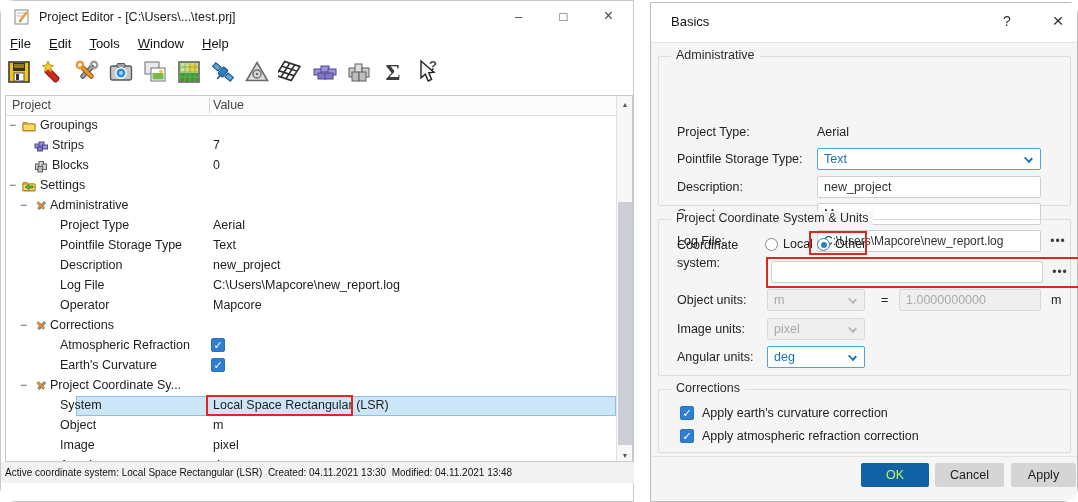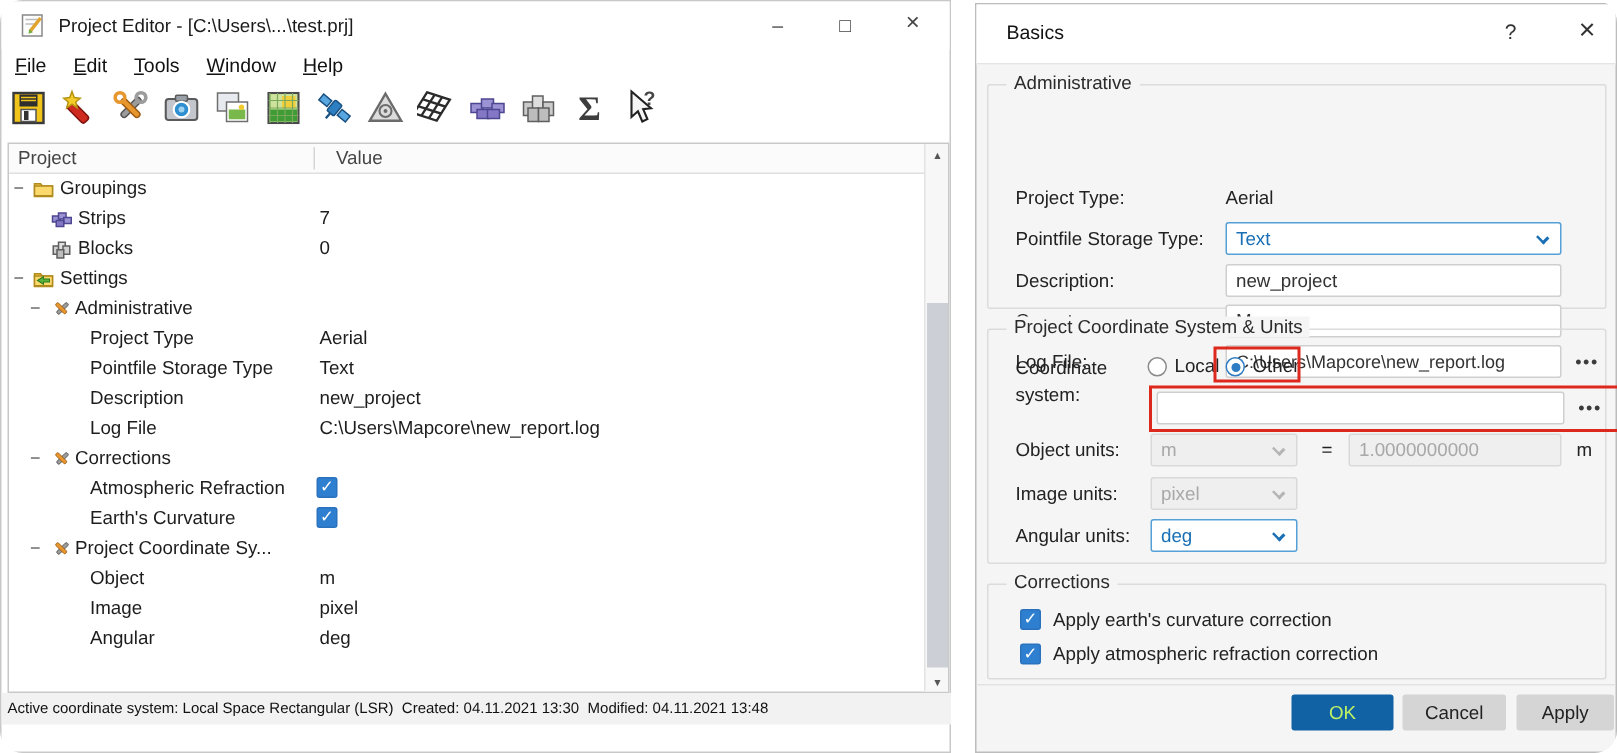--- a/index.html
+++ b/index.html
@@ -20,21 +20,21 @@
   .menuitem { padding:2px 9px; font-size:13px; color:#111; }
   .menuitem u { text-decoration:underline; }
 
   #toolbar { position:absolute; left:2px; top:53px; height:36px; display:flex; align-items:center; gap:2px; }
   .toolbtn { width:32px; height:32px; display:flex; align-items:center; justify-content:center; }
 
   
   #tree { position:absolute; left:4px; top:94px; width:628px; height:367px; border:1px solid #c9c9c9; background:#fff; overflow:hidden; }
   #treehdr { position:relative; height:20px; border-bottom:1px solid #e0e0e0; background:#fbfbfb; font-size:12.5px; color:#444; }
   #treehdr .h1 { position:absolute; left:6px; top:2px; }
-  #treehdr .h2 { position:absolute; left:218px; top:2px; }
+  #treehdr .h2 { position:absolute; left:207px; top:2px; }
   #treehdr .hdiv { position:absolute; left:203px; top:2px; bottom:2px; width:1px; background:#d5d5d5; }
   #rows { position:absolute; left:0; top:20px; width:612px; height:347px; overflow:hidden; }
   .trow { position:relative; height:20px; font-size:12.5px; color:#1d1d1d; }
   .trow .hl { position:absolute; left:70px; right:2px; top:0; bottom:0; background:#cde6f7; border:1px solid #8ebfe3; }
   .trow .exp { position:absolute; top:2px; font-size:12px; color:#555; }
   .trow .ticon { position:absolute; top:3px; width:14px; height:14px; }
   .trow .lbl { position:absolute; top:2px; white-space:nowrap; }
   .trow .val { position:absolute; left:207px; top:2px; white-space:nowrap; }
   .trow .cbx { position:absolute; left:205px; top:2px; }
   .redbox { position:absolute; border:2px solid #dd281e; z-index:5; }
@@ -278,20 +278,24 @@
           </div>
           <div class="trow">
             <span class="lbl" style="left: 54px;">Description</span>
             <span class="val">new_project</span>
           </div>
           <div class="trow">
             <span class="lbl" style="left: 54px;">Log File</span>
             <span class="val">C:\Users\Mapcore\new_report.log</span>
           </div>
           <div class="trow">
+            <span class="lbl" style="left: 54px;">Operator</span>
+            <span class="val">Mapcore</span>
+          </div>
+          <div class="trow">
             <span class="exp" style="left: 14px;">−</span>
             <span class="ticon" style="left: 28px;"><svg width="14" height="14" viewBox="0 0 14 14">
                 <rect x="6" y="1.5" width="2.4" height="9.5" rx="1" transform="rotate(45 7 7)" fill="#9c9c9c" stroke="#555" stroke-width="0.6"></rect>
                 <rect x="6" y="2" width="2.4" height="9" rx="1" transform="rotate(-45 7 7)" fill="#e8962e" stroke="#9c5c14" stroke-width="0.6"></rect>
               </svg></span>
             <span class="lbl" style="left: 44px;">Corrections</span>
           </div>
           <div class="trow">
             <span class="lbl" style="left: 54px;">Atmospheric Refraction</span>
             <span class="cbx" style="position: absolute; left: 205px; top: 2px;">✓</span>
@@ -300,20 +304,26 @@
             <span class="lbl" style="left: 54px;">Earth's Curvature</span>
             <span class="cbx" style="position: absolute; left: 205px; top: 2px;">✓</span>
           </div>
           <div class="trow">
             <span class="exp" style="left: 14px;">−</span>
             <span class="ticon" style="left: 28px;"><svg width="14" height="14" viewBox="0 0 14 14">
                 <rect x="6" y="1.5" width="2.4" height="9.5" rx="1" transform="rotate(45 7 7)" fill="#9c9c9c" stroke="#555" stroke-width="0.6"></rect>
                 <rect x="6" y="2" width="2.4" height="9" rx="1" transform="rotate(-45 7 7)" fill="#e8962e" stroke="#9c5c14" stroke-width="0.6"></rect>
               </svg></span>
             <span class="lbl" style="left: 44px;">Project Coordinate Sy...</span>
+          </div>
+          <div class="trow">
+            <div class="hl"></div>
+            <span class="lbl" style="left: 54px;">System</span>
+            <span class="val">Local Space Rectangular (LSR)</span>
+            <div class="redbox"></div>
           </div>
           <div class="trow">
             <span class="lbl" style="left: 54px;">Object</span>
             <span class="val">m</span>
           </div>
           <div class="trow">
             <span class="lbl" style="left: 54px;">Image</span>
             <span class="val">pixel</span>
           </div>
           <div class="trow">

